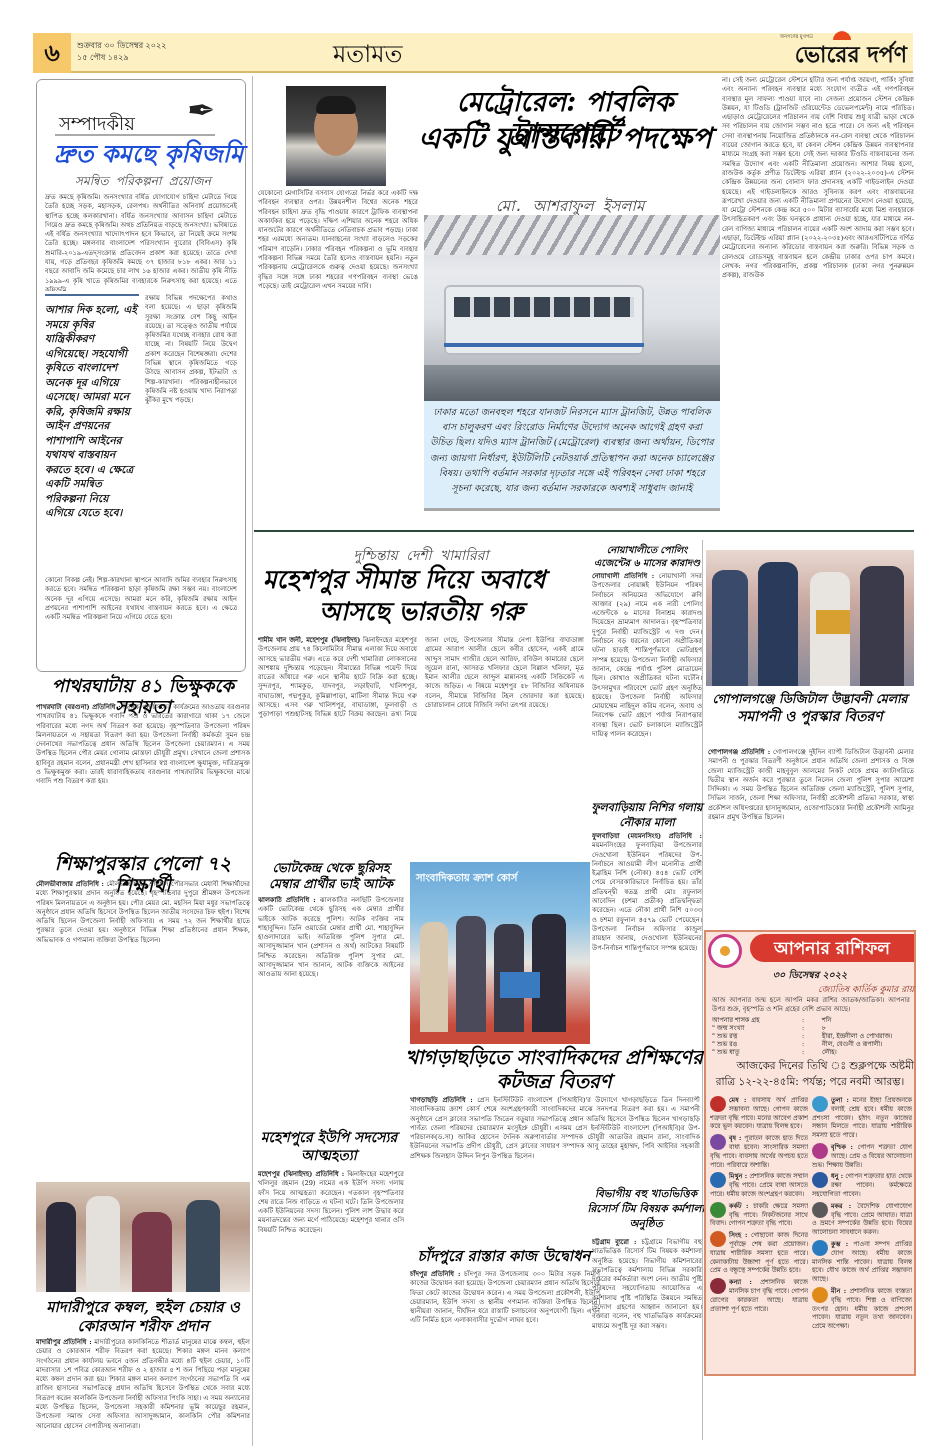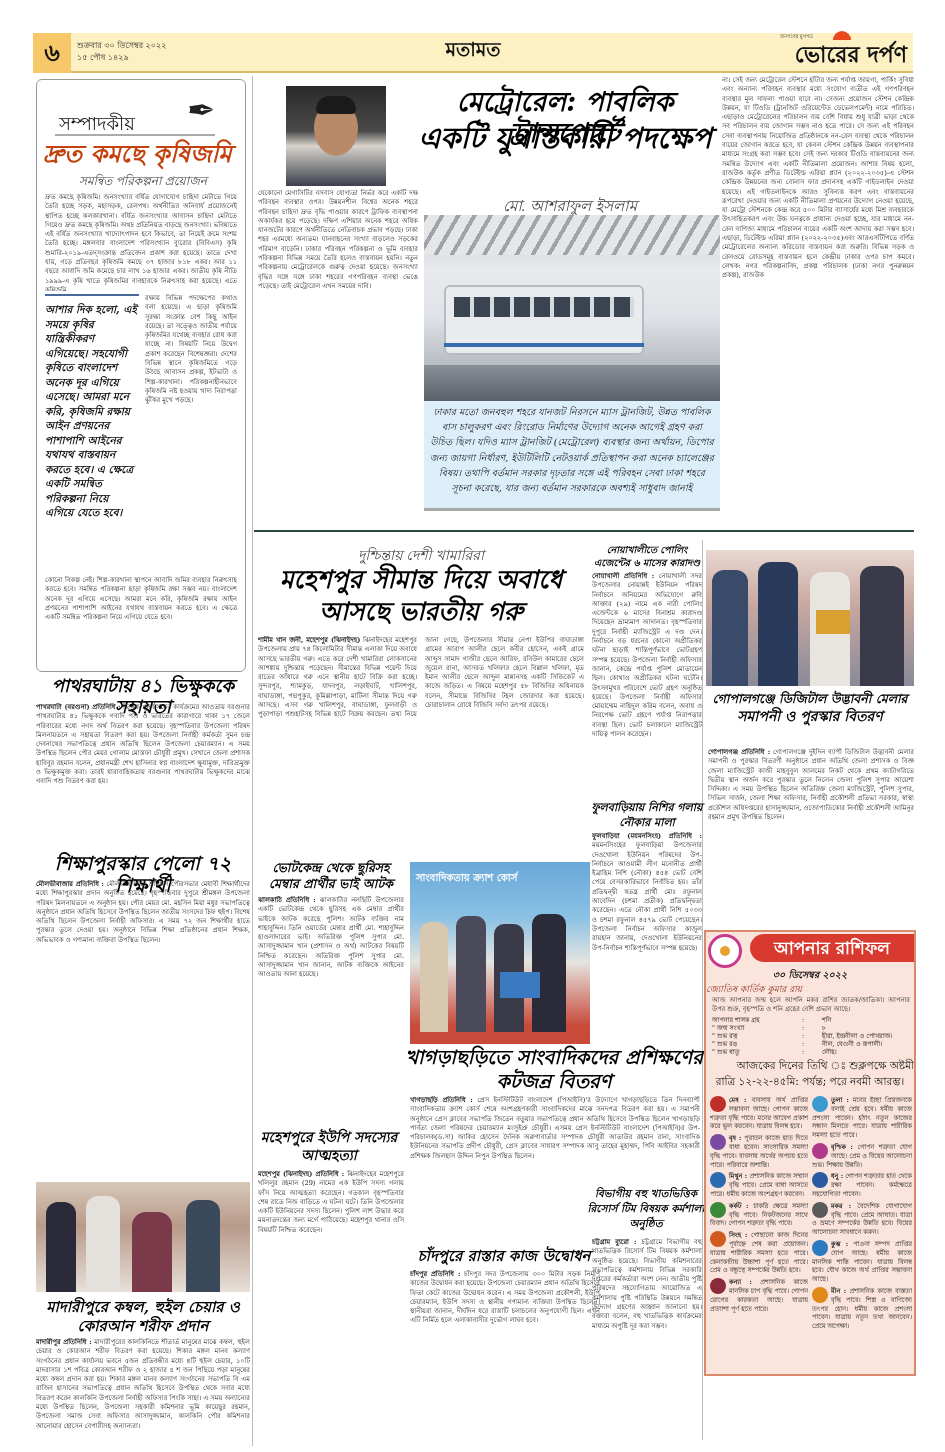--- a/index.html
+++ b/index.html
@@ -1,30 +1,30 @@
 <!DOCTYPE html>
 <html><head>
 <meta charset="utf-8">
 <style>
 *{box-sizing:border-box;margin:0;padding:0}
 html,body{width:945px;height:1452px;background:#fff;overflow:hidden}
 body{position:relative;font-family:"DejaVu Sans",sans-serif;color:#111}
 .abs{position:absolute}
 .body-text{font-family:"DejaVu Serif",serif;font-size:6.6px;line-height:9.3px;color:#222;text-align:justify;overflow:hidden}
-.hl{font-family:"DejaVu Serif",serif;font-style:italic;font-weight:bold;color:#c2410c;text-align:left;line-height:1.15}
-.kicker{font-family:Liberation Sans, sans-serif;font-style:italic;color:#444;text-align:center}
+.hl{font-family:"DejaVu Serif",serif;font-style:italic;font-weight:bold;color:#1d4ed8;text-align:right;line-height:1.15}
+.kicker{font-family:Liberation Mono, monospace;font-style:italic;color:#444;text-align:center}
 .rule-h{position:absolute;height:1px;background:#999}
 .rule-v{position:absolute;width:1px;background:#bbb}
 .photo{position:absolute;overflow:hidden}
 
 
 #masthead{left:33px;top:33px;width:880px;height:40px;background:#fdf0c2;border-bottom:2px solid #d9b96a}
 #page-no{left:0;top:0;width:38px;height:40px;background:#f7c86a;font-size:24px;font-weight:bold;text-align:center;line-height:40px;font-family:"DejaVu Serif",serif}
 #dates{left:44px;top:7px;font-size:8px;line-height:12px;color:#333}
-#section{left:300px;top:2px;width:280px;text-align:center;font-size:19px;font-family:"DejaVu Serif",serif;font-weight:bold}
+#section{left:300px;top:2px;width:280px;text-align:left;font-size:24px;font-family:"DejaVu Serif",serif;font-weight:normal}
 #brand{right:6px;top:4px;font-size:22px;font-family:"DejaVu Serif",serif;font-weight:bold;color:#111}
 #brand-tag{right:100px;top:0px;font-size:5px;color:#333}
 .sun{position:absolute;right:62px;top:-2px;width:18px;height:9px;border-radius:18px 18px 0 0;background:#e8481c}
 
 
 #editorial{left:36px;top:79px;width:210px;height:593px;border:1px solid #999;border-radius:6px}
 #ed-label{left:22px;top:30px;font-size:18px;font-family:"DejaVu Serif",serif}
 #ed-pen{left:150px;top:10px;font-size:34px;color:#222}
 #ed-line{left:18px;top:54px;width:160px;height:2px;background:#aaa}
 #ed-title{left:6px;top:60px;width:200px;font-size:24px}
@@ -108,21 +108,21 @@
   <div style="position:absolute;left:96px;top:30px;width:40px;height:80px;background:#7a3a4a;border-radius:14px 14px 0 0"></div>
   <div style="position:absolute;left:150px;top:18px;width:34px;height:92px;background:#3a4a5a;border-radius:12px 12px 0 0"></div>
 </div>
 <div class="hd abs" style="left:34px;top:1298px;width:218px;font-size:15px;line-height:19px">মাদারীপুরে কম্বল, হুইল চেয়ার ও কোরআন শরীফ প্রদান</div>
 <div class="body-text abs" style="left:36px;top:1338px;width:214px;height:96px">
   <b>মাদারীপুর প্রতিনিধি :</b>
   <span>মাদারীপুরের কালকিনিতে শীতার্ত মানুষের মাঝে কম্বল, হুইল চেয়ার ও কোরআন শরীফ বিতরণ করা হয়েছে। শিকার মঙ্গল মানব কল্যাণ সংগঠনের প্রধান কার্যালয় ভবনে ৫জন প্রতিবন্ধীর মধ্যে ৪টি হুইল চেয়ার, ১০টি মাদরাসার ১শ পবিত্র কোরআন শরীফ ও ২ হাজার ৫ শ জন পিছিয়ে পড়া মানুষের মধ্যে কম্বল প্রদান করা হয়। শিকার মঙ্গল মানব কল্যাণ সংগঠনের সভাপতি বি এম রাজিব হাসানের সভাপতিত্বে প্রধান অতিথি হিসেবে উপস্থিত থেকে সবার মধ্যে বিতরণ করেন কালকিনি উপজেলা নির্বাহী অফিসার পিংকি সাহা। এ সময় অন্যান্যের মধ্যে উপস্থিত ছিলেন, উপজেলা সহকারী কমিশনার ভূমি কায়েছুর রহমান, উপজেলা সমাজ সেবা অফিসার আসাদুজ্জামান, কালকিনি পৌর কমিশনার আনোয়ার হোসেন বেপারীসহ অন্যান্যরা।</span>
 </div>
 
 <div class="kicker abs" style="left:256px;top:544px;width:330px;font-size:14px">দুশ্চিন্তায় দেশী খামারিরা</div>
-<div class="hd abs" style="left:256px;top:566px;width:330px;font-size:25px">মহেশপুর সীমান্ত দিয়ে অবাধে</div>
+<div class="hd abs" style="left:239px;top:566px;width:330px;font-size:25px">মহেশপুর সীমান্ত দিয়ে অবাধে</div>
 <div class="hd abs" style="left:256px;top:598px;width:330px;font-size:25px">আসছে ভারতীয় গরু</div>
 <div class="body-text abs" style="left:258px;top:636px;width:326px;height:216px;column-count:2;column-gap:8px">
   <b>শামীম খান জনী, মহেশপুর (ঝিনাইদহ)</b>
   <span>ঝিনাইদহের মহেশপুর উপজেলায় প্রায় ৭৪ কিলোমিটার সীমান্ত এলাকা দিয়ে অবাধে আসছে ভারতীয় গরু। এতে করে দেশী খামারিরা লোকসানের আশঙ্কায় দুশ্চিন্তায় পড়েছেন। সীমান্তের বিভিন্ন পয়েন্ট দিয়ে রাতের আঁধারে গরু এনে স্থানীয় হাটে বিক্রি করা হচ্ছে। সুন্দরপুর, শ্যামকুড়, যাদবপুর, লড়াইঘাট, খালিশপুর, বাঘাডাঙ্গা, পদ্মপুকুর, কুমিল্লাপাড়া, মাটিলা সীমান্ত দিয়ে গরু আসছে। এসব গরু খালিশপুর, বাঘাডাঙ্গা, ফুলবাড়ী ও পুড়াপাড়া পশুহাটসহ বিভিন্ন হাটে বিক্রয় করছেন। তথ্য নিয়ে জানা গেছে, উপজেলার সীমান্ত নেপা ইউপির বাঘাডাঙ্গা গ্রামের আরাপ আলীর ছেলে কবীর হোসেন, একই গ্রামে আব্দুস সামাদ গাজীর ছেলে আরিফ, রবিউল কামারের ছেলে জুয়েল রানা, আসরত খলিফার ছেলে বিল্লাল খলিফা, মৃত ইমান আলীর ছেলে আব্দুল মান্নানসহ একটি সিন্ডিকেট এ কাজে জড়িত। এ বিষয়ে মহেশপুর ৫৮ বিজিবির অধিনায়ক বলেন, সীমান্তে বিজিবির টহল জোরদার করা হয়েছে। চোরাচালান রোধে বিজিবি সর্বদা তৎপর রয়েছে।</span>
 </div>
 
 <div class="hd abs" style="left:256px;top:860px;width:150px;font-size:12.5px;line-height:16px">ভোটকেন্দ্র থেকে ছুরিসহ মেম্বার প্রার্থীর ভাই আটক</div>
 <div class="body-text abs" style="left:258px;top:896px;width:146px;height:180px">
   <b>ঝালকাঠি প্রতিনিধি :</b>
   <span>ঝালকাঠির নলছিটি উপজেলার একটি ভোটকেন্দ্র থেকে ছুরিসহ এক মেম্বার প্রার্থীর ভাইকে আটক করেছে পুলিশ। আটক ব্যক্তির নাম শাহাবুদ্দিন। তিনি ওয়ার্ডের মেম্বার প্রার্থী মো. শাহাবুদ্দিন হাওলাদারের ভাই। অতিরিক্ত পুলিশ সুপার মো. আসাদুজ্জামান খান (প্রশাসন ও অর্থ) আটকের বিষয়টি নিশ্চিত করেছেন। অতিরিক্ত পুলিশ সুপার মো. আসাদুজ্জামান খান জানান, আটক ব্যক্তিকে আইনের আওতায় আনা হয়েছে।</span>
@@ -182,21 +182,21 @@
   <b>গোপালগঞ্জ প্রতিনিধি :</b>
   <span>গোপালগঞ্জে দুইদিন ব্যাপী ডিজিটাল উদ্ভাবনী মেলার সমাপনী ও পুরস্কার বিতরণী অনুষ্ঠানে প্রধান অতিথি জেলা প্রশাসক ও বিজ্ঞ জেলা ম্যাজিস্ট্রেট কাজী মাহবুবুল আলমের নিকট থেকে প্রথম ক্যাটাগরিতে দ্বিতীয় স্থান অর্জন করে পুরস্কার তুলে নিলেন জেলা পুলিশ সুপার আয়েশা সিদ্দিকা। এ সময় উপস্থিত ছিলেন অতিরিক্ত জেলা ম্যাজিস্ট্রেট, পুলিশ সুপার, সিভিল সার্জন, জেলা শিক্ষা অফিসার, নির্বাহী প্রকৌশলী প্রতিভা সরকার, স্বাস্থ্য প্রকৌশল অধিদপ্তরের হাসানুজ্জামান, ওজোপাডিকোর নির্বাহী প্রকৌশলী আমিনুর রহমান প্রমুখ উপস্থিত ছিলেন।</span>
 </div>
 
 <div class="abs" style="left:704px;top:930px;width:212px;height:446px;background:#fbe4dc;border:2px solid #d88a6a">
   <div class="abs" style="left:2px;top:2px;width:34px;height:34px;border-radius:50%;border:3px solid #c83a8a;background:#fff">
     <div style="position:absolute;left:9px;top:9px;width:10px;height:10px;border-radius:50%;background:#e8a030"></div>
   </div>
   <div class="abs" style="left:44px;top:2px;width:164px;height:28px;background:#d83a30;border-radius:16px 0 0 16px;color:#fff;font-family:'DejaVu Serif',serif;font-weight:bold;font-size:17px;text-align:center;line-height:28px">আপনার রাশিফল</div>
   <div class="abs" style="left:0;top:36px;width:208px;text-align:center;font-family:'DejaVu Serif',serif;font-style:italic;font-weight:bold;font-size:9.5px">৩০ ডিসেম্বর ২০২২</div>
-  <div class="abs" style="left:0;top:50px;width:208px;text-align:left;font-family:'DejaVu Serif',serif;font-style:italic;font-size:9px;color:#8a2a1a">জ্যোতিষ কার্তিক কুমার রায়</div>
+  <div class="abs" style="left:0;top:50px;width:208px;text-align:right;font-family:'DejaVu Serif',serif;font-style:italic;font-size:9px;color:#8a2a1a">জ্যোতিষ কার্তিক কুমার রায়</div>
   <div class="abs body-text" style="left:6px;top:64px;width:198px;height:20px">আজ আপনার জন্ম হলে আপনি মকর রাশির জাতক/জাতিকা। আপনার উপর শুক্র, বৃহস্পতি ও শনি গ্রহের বেশি প্রভাব আছে।</div>
   <div class="abs" style="left:6px;top:84px;width:198px;font-family:'DejaVu Serif',serif;font-size:6.4px;line-height:8px">
     <div style="display:flex">
         <span style="width:90px">আপনার শাসক গ্রহ</span>
         <span style="width:20px">:</span>
         <span>শনি</span>
       </div>
     <div style="display:flex">
         <span style="width:90px">" জন্ম সংখ্যা</span>
         <span style="width:20px">:</span>

